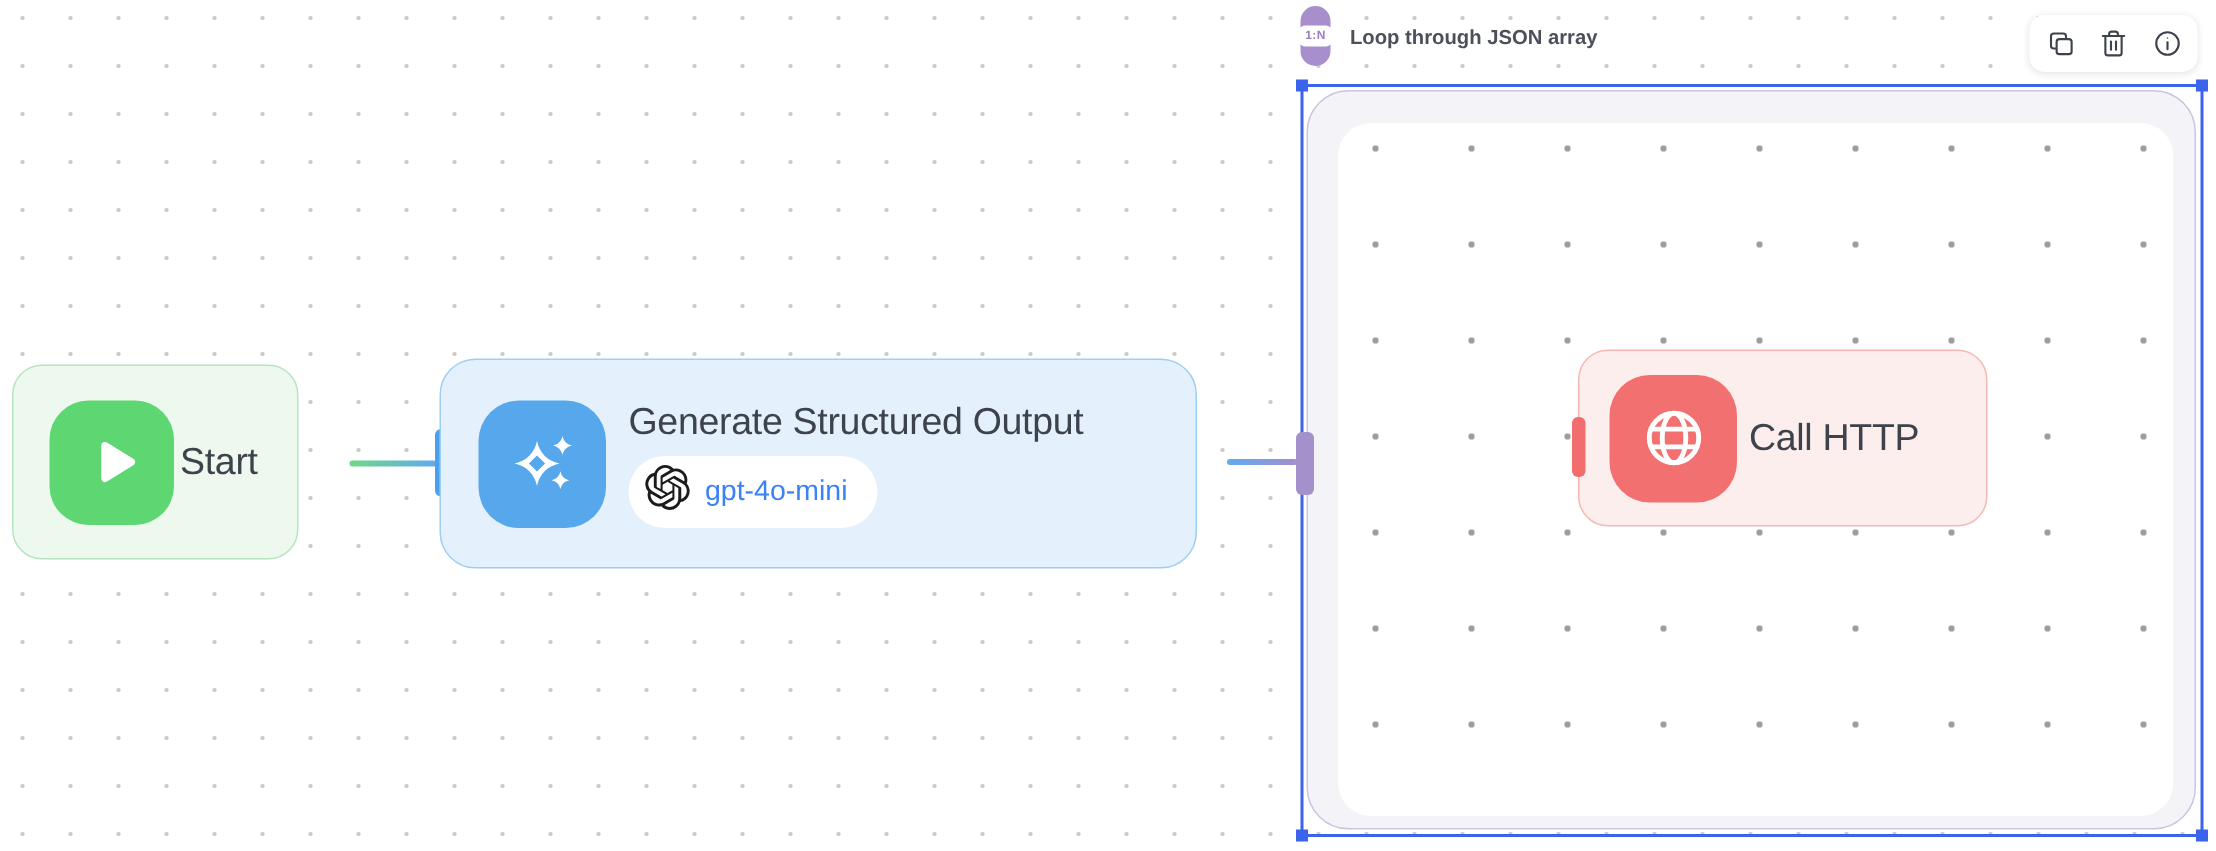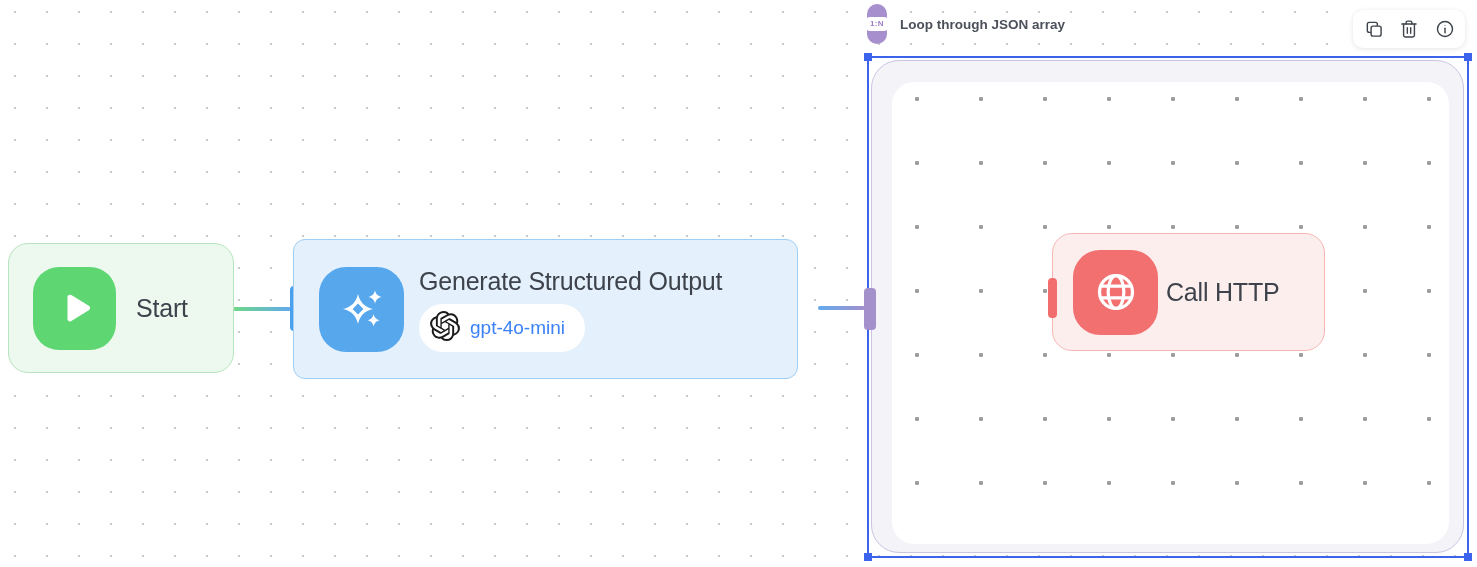--- a/index.html
+++ b/index.html
@@ -26,28 +26,28 @@
   .port-generate-in { left:290px; top:286px; width:9px;  height:45px; background:#4aa0ed; }
   .port-loop-in     { left:864px; top:288px; width:12px; height:42px; background:#a491cb; }
   .port-http-in     { left:1048px; top:278px; width:9px; height:40px; background:#f26d6d; }
 
   
   .node { position:absolute; display:flex; align-items:center; }
   .node-title { font-size:25px; font-weight:500; color:#3d424b; letter-spacing:-0.2px; }
   .squircle { display:flex; align-items:center; justify-content:center; flex:0 0 auto; }
 
   
-  .node-start { left:8px; top:243px; width:226px; height:130px;
+  .node-start { left:8px; top:243px; width:191px; height:130px;
     background:#edf9ef; border:1.5px solid #b4e5bf; border-radius:20px;
-    padding-left:24px; gap:20px; }
+    padding-left:24px; gap:4px; }
   .start-icon { width:83px; height:83px; border-radius:26px; background:#5ed773; }
 
   
   .node-generate { left:293px; top:239px; width:505px; height:140px;
-    background:#e4f1fc; border:1.5px solid #9fcef4; border-radius:12px;
+    background:#e4f1fc; border:1.5px solid #9fcef4; border-radius:24px;
     padding-left:25px; gap:15px; }
   .generate-icon { width:85px; height:85px; border-radius:27px; background:#57a7ed; }
   .generate-body { display:flex; flex-direction:column; gap:8px; }
   .model-pill { display:inline-flex; align-items:center; gap:10px;
     height:48px; padding:0 20px 0 11px; background:#ffffff; border-radius:24px;
     align-self:flex-start; }
   .model-pill .model-name { font-size:19px; color:#3b82f6; }
 
   
   .loop-selection { position:absolute; left:867px; top:56px; width:602px; height:502px;

